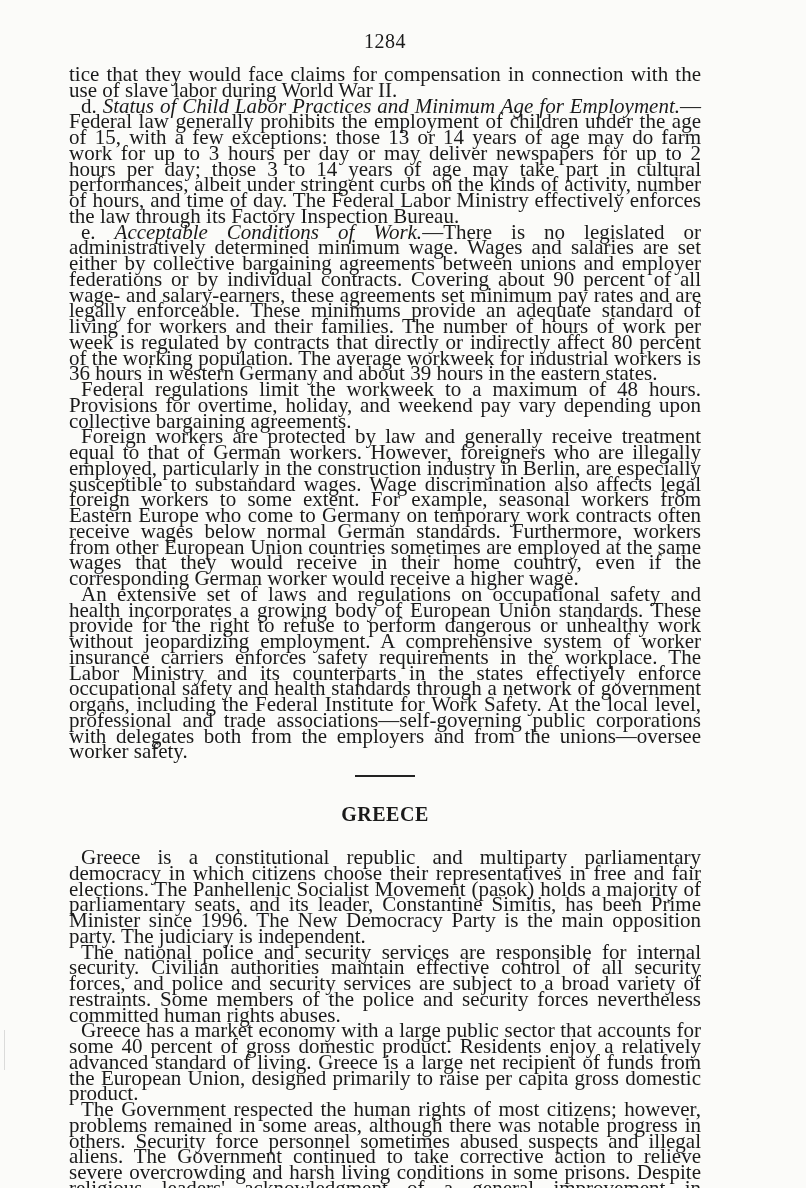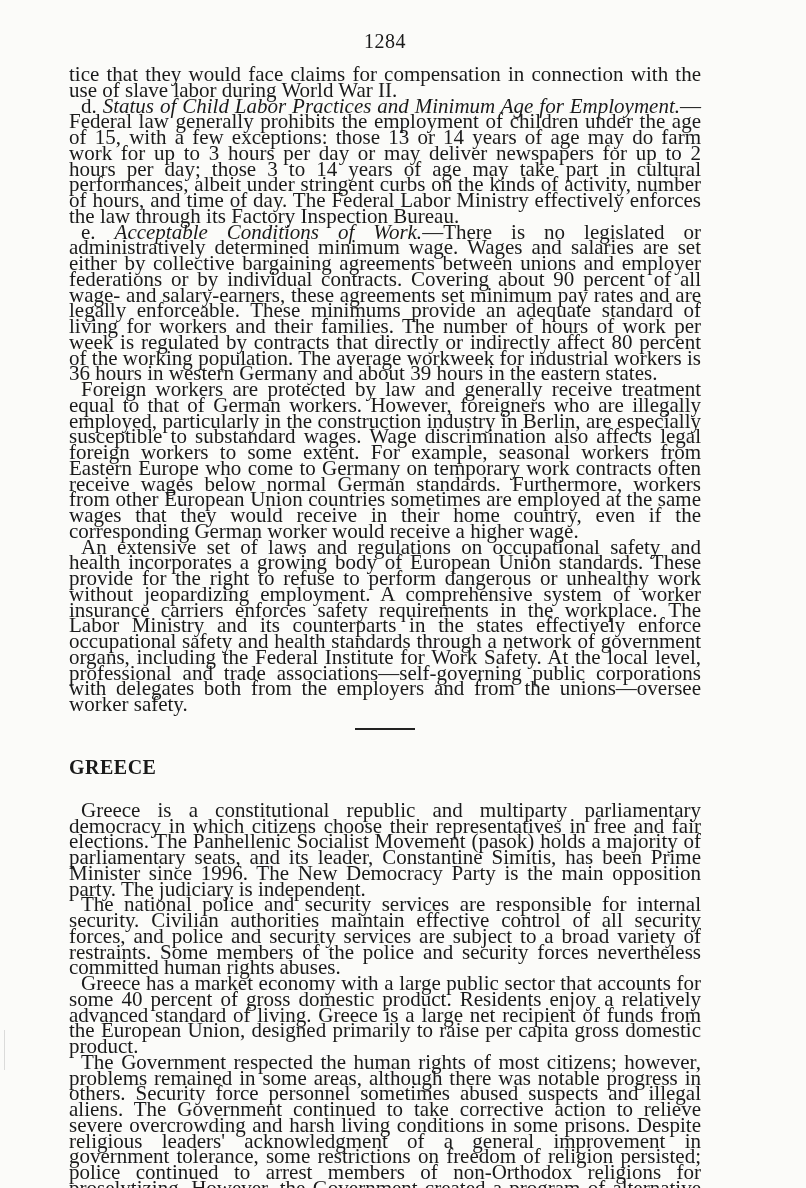--- a/index.html
+++ b/index.html
@@ -24,37 +24,38 @@
     text-indent: 12px;
     hyphens: manual;
   }
   .col p.cont { text-indent: 0; }
   .col em { }
   .rule {
     width: 60px; height: 0; border-top: 2px solid #222;
     margin: 15px auto 0 auto;
   }
   .heading {
-    font-weight: bold; font-size: 20px;
+    text-align: center; font-weight: bold; font-size: 20px;
     margin: 26px 0 24px 0; letter-spacing: 0.5px;
     font-family: "Liberation Serif", serif;
   }
   .speck { position: absolute; left: 4px; top: 1030px; width: 6px; height: 40px;
            border-left: 1px solid #bbb; opacity: 0.5; }
 </style>
 </head>
 <body>
 
 <div class="page">
   <div class="page-number">1284</div>
 
   <div class="col">
     <p class="cont"><span>tice that they would face claims for compensation in connection with the use of slave labor during World War II.</span></p>
     <p><span>d.</span> <em>Status of Child Labor Practices and Minimum Age for Employment.</em><span>—Federal law generally prohibits the employment of children under the age of 15, with a few exceptions: those 13 or 14 years of age may do farm work for up to 3 hours per day or may deliver newspapers for up to 2 hours per day; those 3 to 14 years of age may take part in cultural performances, albeit under stringent curbs on the kinds of activity, number of hours, and time of day. The Federal Labor Ministry effectively enforces the law through its Factory Inspection Bureau.</span></p>
     <p><span>e.</span> <em>Acceptable Conditions of Work.</em><span>—There is no legislated or administratively determined minimum wage. Wages and salaries are set either by collective bargaining agreements between unions and employer federations or by individual contracts. Covering about 90 percent of all wage- and salary-earners, these agreements set minimum pay rates and are legally enforceable. These minimums provide an adequate standard of living for workers and their families. The number of hours of work per week is regulated by contracts that directly or indirectly affect 80 percent of the working population. The average workweek for industrial workers is 36 hours in western Germany and about 39 hours in the eastern states.</span></p>
+    <p>Federal regulations limit the workweek to a maximum of 48 hours. Provisions for overtime, holiday, and weekend pay vary depending upon collective bargaining agreements.</p>
     <p>Foreign workers are protected by law and generally receive treatment equal to that of German workers. However, foreigners who are illegally employed, particularly in the construction industry in Berlin, are especially susceptible to substandard wages. Wage discrimination also affects legal foreign workers to some extent. For example, seasonal workers from Eastern Europe who come to Germany on temporary work contracts often receive wages below normal German standards. Furthermore, workers from other European Union countries sometimes are employed at the same wages that they would receive in their home country, even if the corresponding German worker would receive a higher wage.</p>
     <p>An extensive set of laws and regulations on occupational safety and health incorporates a growing body of European Union standards. These provide for the right to refuse to perform dangerous or unhealthy work without jeopardizing employment. A comprehensive system of worker insurance carriers enforces safety requirements in the workplace. The Labor Ministry and its counterparts in the states effectively enforce occupational safety and health standards through a network of government organs, including the Federal Institute for Work Safety. At the local level, professional and trade associations—self-governing public corporations with delegates both from the employers and from the unions—oversee worker safety.</p>
   </div>
 
   <div class="rule"></div>
 
   <div class="heading">GREECE</div>
 
   <div class="col">
     <p>Greece is a constitutional republic and multiparty parliamentary democracy in which citizens choose their representatives in free and fair elections. The Panhellenic Socialist Movement (pasok) holds a majority of parliamentary seats, and its leader, Constantine Simitis, has been Prime Minister since 1996. The New Democracy Party is the main opposition party. The judiciary is independent.</p>

